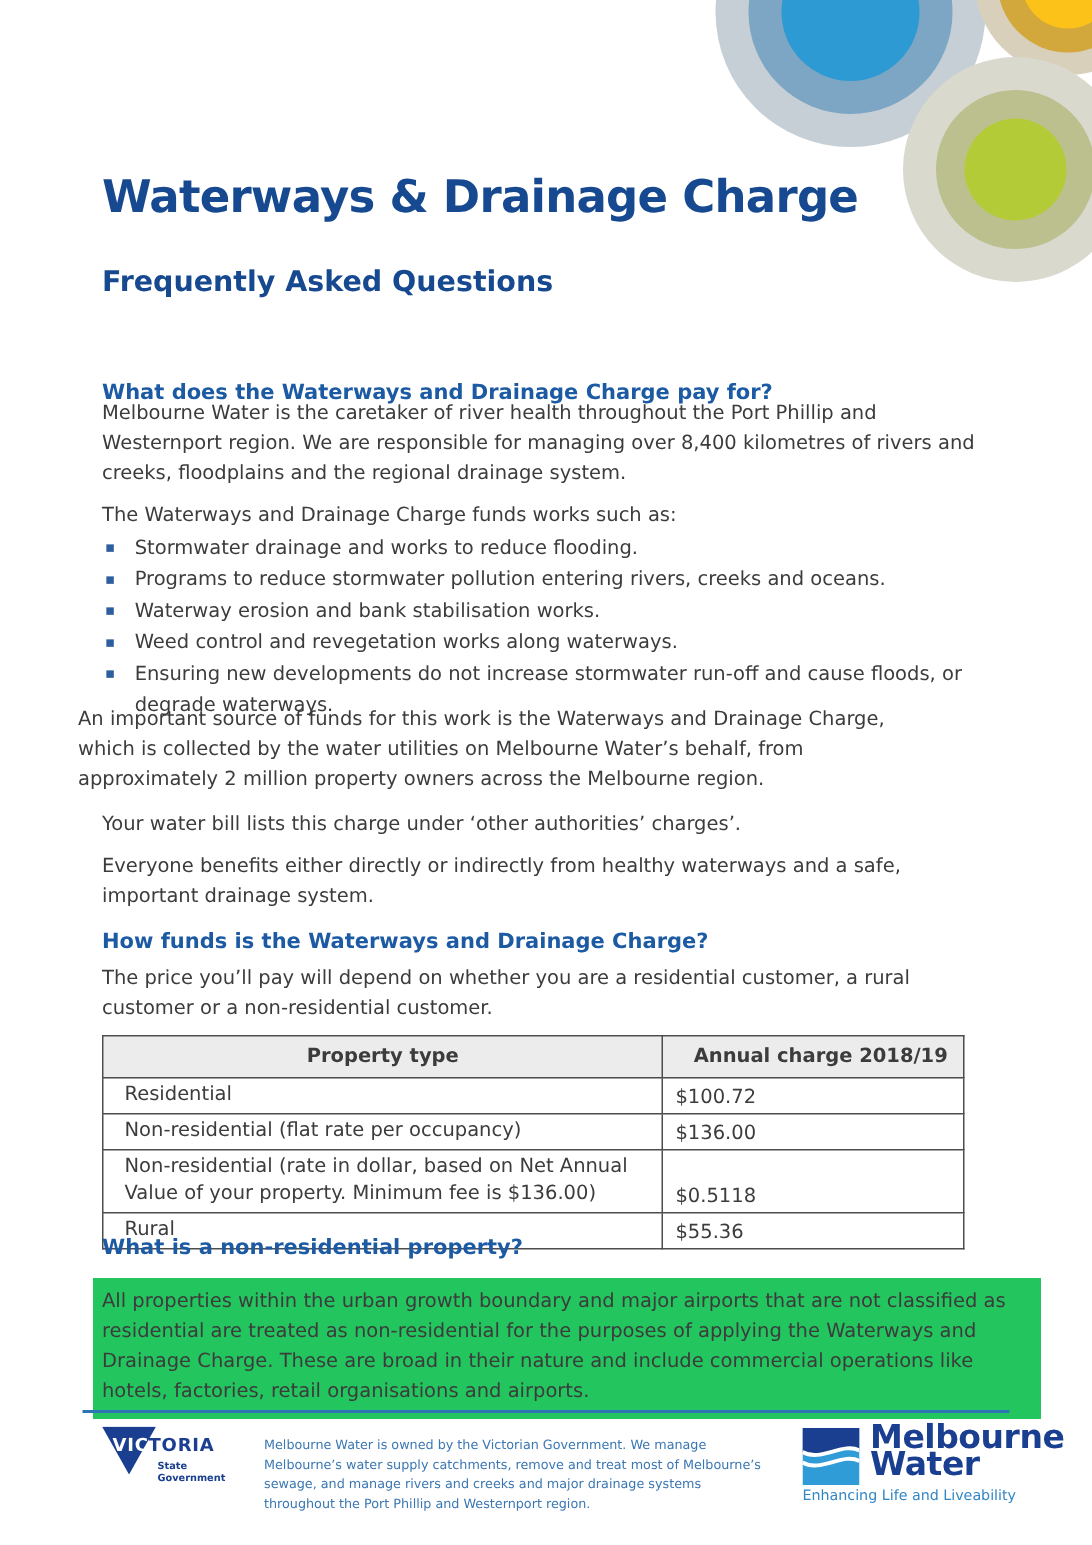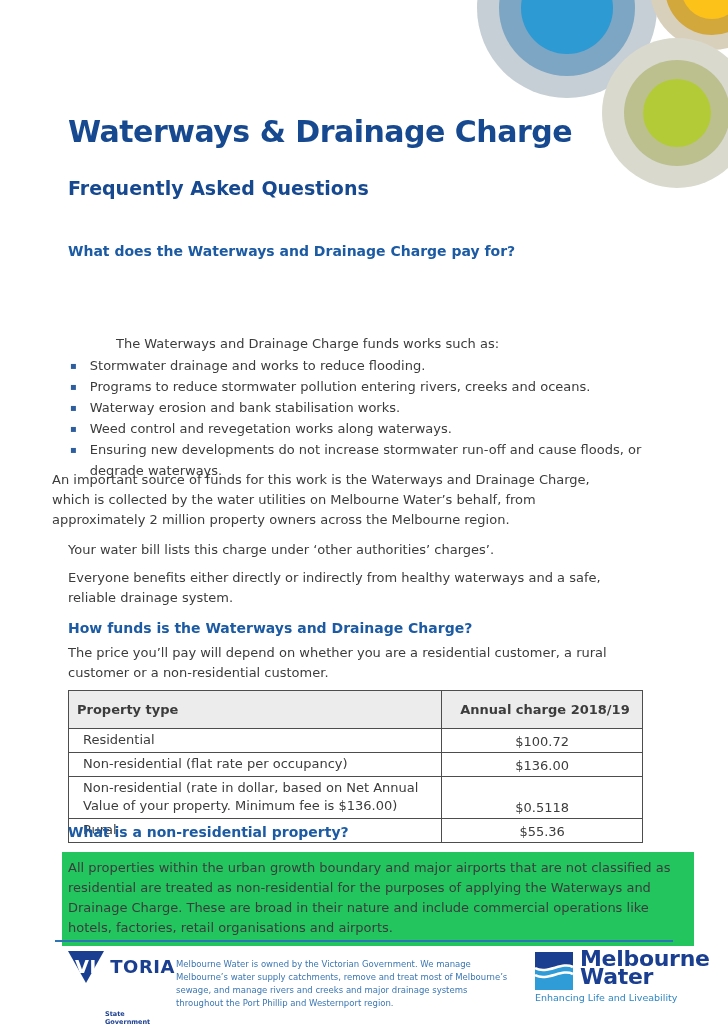--- a/index.html
+++ b/index.html
@@ -23,53 +23,53 @@
   .c-grn-outer { left:602px; top:38px; width:150px; height:150px; background:#d9d9ce; }
   .c-grn-mid   { left:624px; top:60px; width:106px; height:106px; background:#bcc08f; }
   .c-grn-inner { left:643px; top:79px; width:68px;  height:68px;  background:#b4cb38; }
 
   .abs { position:absolute; }
   .title { left:68px; top:114px; font-size:30px; font-weight:bold; color:#16498f; letter-spacing:-0.5px; }
   .subtitle { left:68px; top:177px; font-size:19px; font-weight:bold; color:#16498f; }
   .h2 { font-size:14px; font-weight:bold; color:#1c5ba3; }
   .body-text { font-size:13px; line-height:20px; color:#3c3c3c; }
 
-  .s1-heading { left:68px; top:243px; }
+  .s1-heading { left:68px; top:254px; }
   .p1 { left:68px; top:266px; width:588px; }
-  .list-intro { left:68px; top:334px; width:588px;margin-left:48px; }
+  .list-intro { left:68px; top:334px; width:588px; }
   .bullets { left:68px; top:355px; width:596px; list-style:none; }
   .bullets li { display:flex; gap:13px; font-size:13px; line-height:21px; color:#3c3c3c; }
   .bullets li .sq { color:#2d5e9e; font-size:10px; line-height:21px; flex:0 0 auto; padding-left:2px; }
   .p2 { left:52px; top:470px; width:560px; }
   .p3 { left:68px; top:540px; width:588px; }
   .p4 { left:68px; top:568px; width:560px; }
 
   .s2-heading { left:68px; top:620px; }
   .s2-intro { left:68px; top:643px; width:600px; }
 
   .charge-table { left:68px; top:690px; width:575px; border-collapse:collapse; font-size:13px; color:#3c3c3c; }
   .charge-table th, .charge-table td { border:1px solid #4d4d4d; padding:2px 8px 3px 8px; }
-  .charge-table th { background:#ececec; font-weight:bold; text-align:left; height:38px; }
+  .charge-table th { background:#ececec; font-weight:bold; text-align:center; height:28px; }
   .charge-table th.amount-col { padding-left:18px; }
   .charge-table td.prop { width:374px; line-height:18px;padding-left:14px; }
-  .charge-table td.amount { width:201px; text-align:center; vertical-align:bottom; }
+  .charge-table td.amount { width:201px; text-align:left; vertical-align:bottom; }
   .charge-table tr.tall td { height:40px; }
 
   .s3-heading { left:68px; top:824px; }
   .s3-para { left:62px; top:852px; width:632px; background:#22c55e; padding:6px 8px 8px 6px; }
 
   .footer-line { left:55px; top:940px; width:618px; height:2px; background:#2e75b6; }
 
   .vic-logo { left:68px; top:951px; width:110px; height:56px; }
   .vic-tri { position:absolute; left:0; top:0; width:36px; height:32px; background:#1b3f90;
              clip-path:polygon(0 0, 100% 0, 50% 100%); }
-  .vic-word { position:absolute; left:7px; top:5px; font-size:18px; font-weight:bold; letter-spacing:0.5px; }
+  .vic-word { position:absolute; left:7px; top:5px; font-size:12px; font-weight:bold; letter-spacing:0.5px; }
   .vic-word .w { color:#ffffff; }
   .vic-word .b { color:#1b3f90; }
-  .vic-sub { position:absolute; left:37px; font-size:6.5px; font-weight:bold; color:#1b3f90;margin-top:37px; }
+  .vic-sub { position:absolute; left:37px; font-size:6.5px; font-weight:bold; color:#1b3f90; }
   .vic-sub.l1 { top:22px; } .vic-sub.l2 { top:30px; }
 
   .footer-desc { left:176px; top:958px; width:338px; font-size:8.5px; line-height:13px; color:#3b77b3; }
 
   .mw-logo { left:535px; top:950px; width:150px; height:58px; }
   .mw-square { position:absolute; left:0; top:2px; }
   .mw-name { position:absolute; left:45px; top:0; font-size:22px; line-height:18px; font-weight:bold; color:#1b3f90; letter-spacing:-0.3px; }
   .mw-tagline { position:absolute; left:0; top:42px; font-size:9.5px; color:#2f86c4; white-space:nowrap; }
 </style>
 </head>
@@ -84,20 +84,21 @@
   <div class="circle c-yel-mid"></div>
   <div class="circle c-yel-inner"></div>
   <div class="circle c-grn-outer"></div>
   <div class="circle c-grn-mid"></div>
   <div class="circle c-grn-inner"></div>
 
   <h1 class="abs title">Waterways &amp; Drainage Charge</h1>
   <h2 class="abs subtitle">Frequently Asked Questions</h2>
 
   <h3 class="abs h2 s1-heading">What does the Waterways and Drainage Charge pay for?</h3>
+  <p class="abs body-text p1">Melbourne Water is the caretaker of river health throughout the Port Phillip and Westernport region. We are responsible for managing over 8,400 kilometres of rivers and creeks, floodplains and the regional drainage system.</p>
   <p class="abs body-text list-intro">The Waterways and Drainage Charge funds works such as:</p>
   <ul class="abs bullets">
     <li>
       <span class="sq">▪</span>
       <span>Stormwater drainage and works to reduce flooding.</span>
     </li>
     <li>
       <span class="sq">▪</span>
       <span>Programs to reduce stormwater pollution entering rivers, creeks and oceans.</span>
     </li>
@@ -109,21 +110,21 @@
       <span class="sq">▪</span>
       <span>Weed control and revegetation works along waterways.</span>
     </li>
     <li>
       <span class="sq">▪</span>
       <span>Ensuring new developments do not increase stormwater run-off and cause floods, or degrade waterways.</span>
     </li>
   </ul>
   <p class="abs body-text p2">An important source of funds for this work is the Waterways and Drainage Charge, which is collected by the water utilities on Melbourne Water’s behalf, from approximately 2 million property owners across the Melbourne region.</p>
   <p class="abs body-text p3">Your water bill lists this charge under ‘other authorities’ charges’.</p>
-  <p class="abs body-text p4">Everyone benefits either directly or indirectly from healthy waterways and a safe, reliable drainage system.</p>
+  <p class="abs body-text p4">Everyone benefits either directly or indirectly from healthy waterways and a safe, important drainage system.</p>
 
   <h3 class="abs h2 s2-heading">How funds is the Waterways and Drainage Charge?</h3>
   <p class="abs body-text s2-intro">The price you’ll pay will depend on whether you are a residential customer, a rural customer or a non-residential customer.</p>
 
   <table class="abs charge-table">
     <thead>
       <tr>
         <th>Property type</th>
         <th class="amount-col">Annual charge 2018/19</th>
       </tr>

